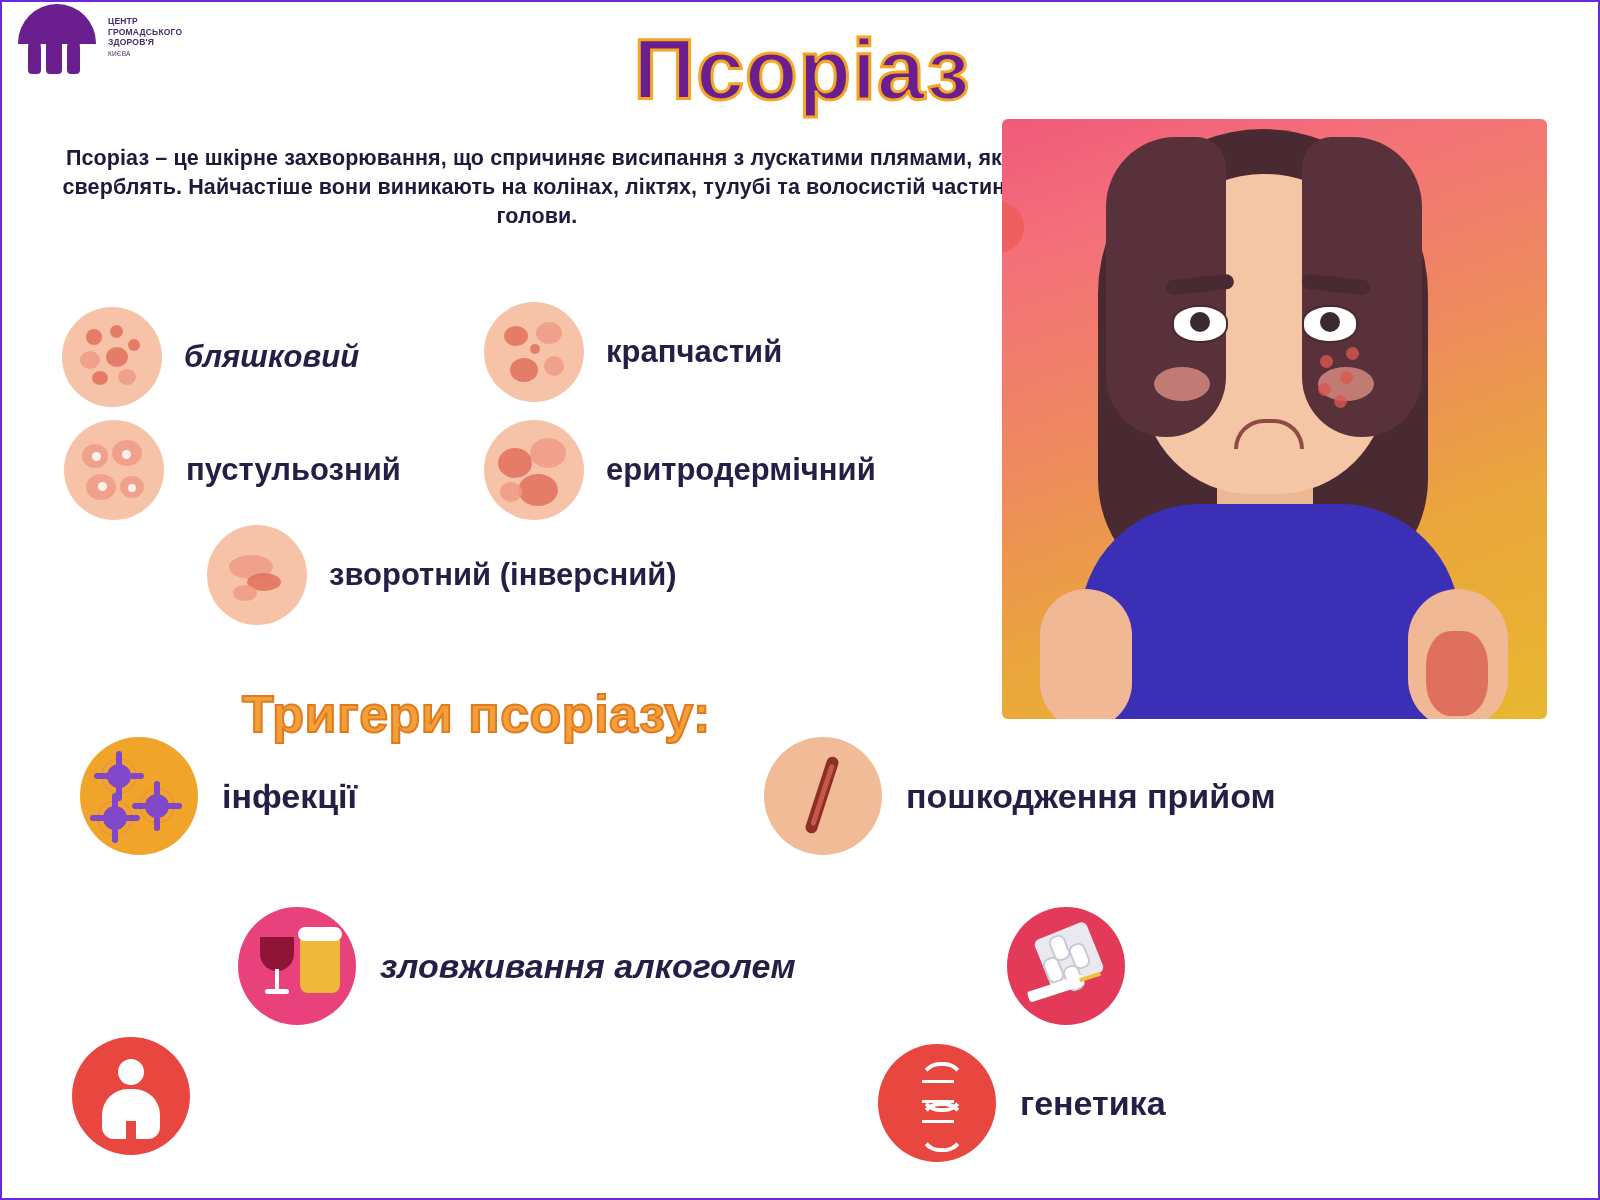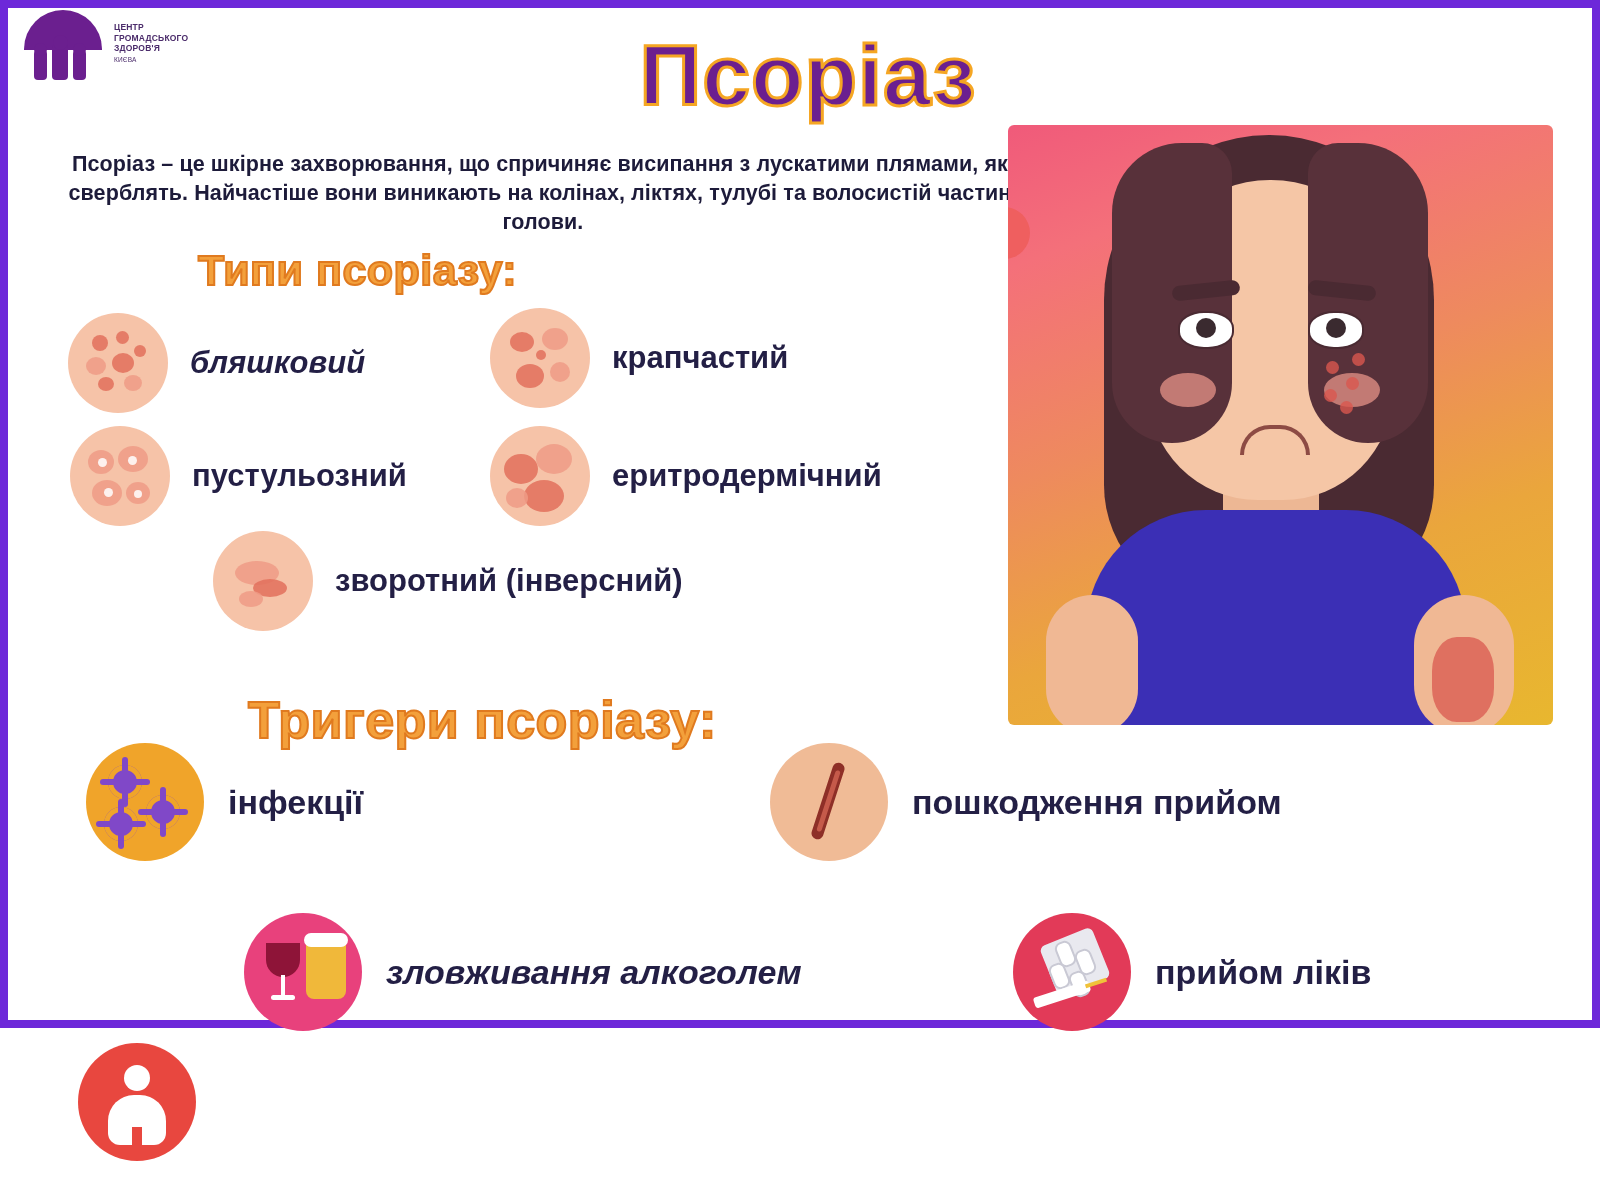--- a/index.html
+++ b/index.html
@@ -9,24 +9,24 @@
   }
   body {
     width: 1600px;
     height: 1200px;
     font-family: "Liberation Sans", sans-serif;
     overflow: hidden;
   }
   .poster {
     position: relative;
     width: 1600px;
-    height: 1028px;
+    height: 1200px;
     background: #ffffff;
     box-sizing: border-box;
-    border: 8px solid #6d28d9;
+    border: 2px solid #6d28d9;
   }
 
   
   .logo {
     position: absolute;
     left: 14px;
     top: 2px;
     width: 210px;
     height: 92px;
   }
@@ -560,21 +560,20 @@
       <div>ГРОМАДСЬКОГО</div>
       <div>ЗДОРОВ'Я</div>
       <div class="small">КИЄВА</div>
     </div>
   </div>
 
   <div class="title">Псоріаз</div>
 
   <div class="intro">Псоріаз – це шкірне захворювання, що спричиняє висипання з лускатими плямами, які сверблять. Найчастіше вони виникають на колінах, ліктях, тулубі та волосистій частині голови.</div>
 
-  <div class="section-heading" id="heading-types">Типи псоріазу:</div>
 
   <div class="type-item" id="type-0">
     <div class="type-circle">
       <span class="sp" style="left:24px;top:22px;width:16px;height:16px;"></span>
       <span class="sp" style="left:48px;top:18px;width:13px;height:13px;"></span>
       <span class="sp light" style="left:18px;top:44px;width:20px;height:18px;"></span>
       <span class="sp" style="left:44px;top:40px;width:22px;height:20px;"></span>
       <span class="sp" style="left:30px;top:64px;width:16px;height:14px;"></span>
       <span class="sp light" style="left:56px;top:62px;width:18px;height:16px;"></span>
       <span class="sp" style="left:66px;top:32px;width:12px;height:12px;"></span>
@@ -689,25 +688,36 @@
   <div class="trigger" id="trigger-3">
     <div class="trigger-circle c-crim">
       <span class="pill-strip"></span>
       <span class="pill" style="left:44px;top:28px;transform:rotate(-22deg);"></span>
       <span class="pill" style="left:64px;top:36px;transform:rotate(-22deg);"></span>
       <span class="pill" style="left:38px;top:50px;transform:rotate(-22deg);"></span>
       <span class="pill" style="left:58px;top:58px;transform:rotate(-22deg);"></span>
       <span class="syringe"></span>
       <span class="syringe-tip"></span>
     </div>
-    <div class="trigger-label">прийом ліків</div>
   </div>
 
   <div class="trigger" id="trigger-4">
     <div class="trigger-circle c-red">
       <span class="person-head"></span>
       <span class="person-body"></span>
       <span class="person-legs"></span>
     </div>
   </div>
 
+  <div class="trigger" id="trigger-5">
+    <div class="trigger-circle c-red">
+      <span class="dna">
+        <span class="dna-s s1"></span>
+        <span class="dna-s s2"></span>
+        <span class="dna-r r1"></span>
+        <span class="dna-r r2"></span>
+        <span class="dna-r r3"></span>
+      </span>
+    </div>
+    <div class="trigger-label">генетика</div>
+  </div>
 
 </div>
 
 </body></html>

